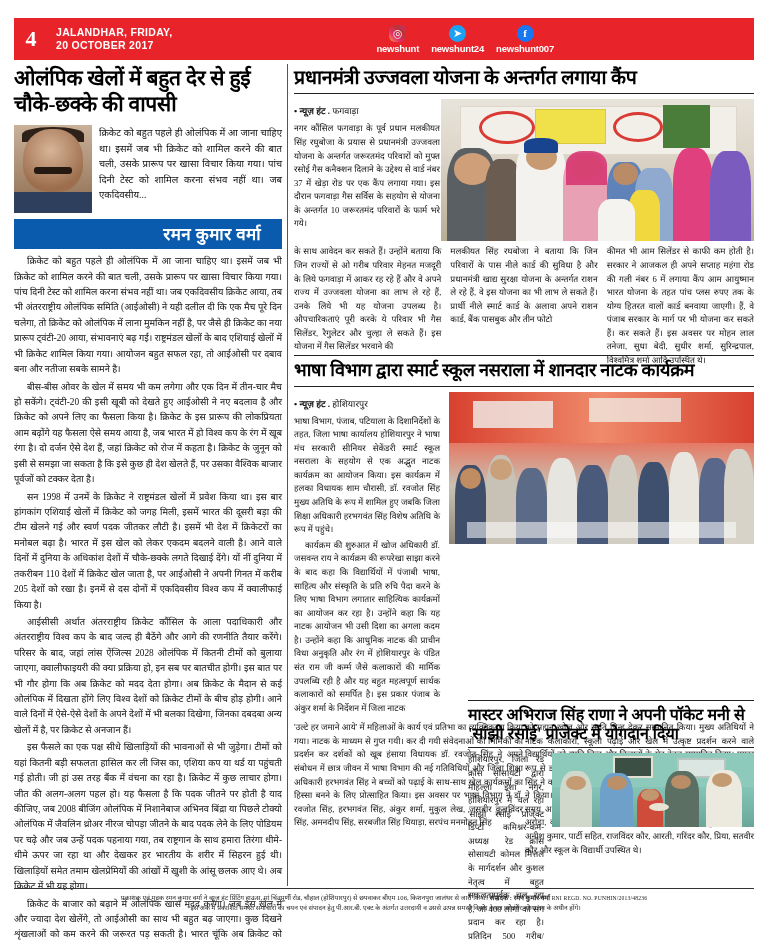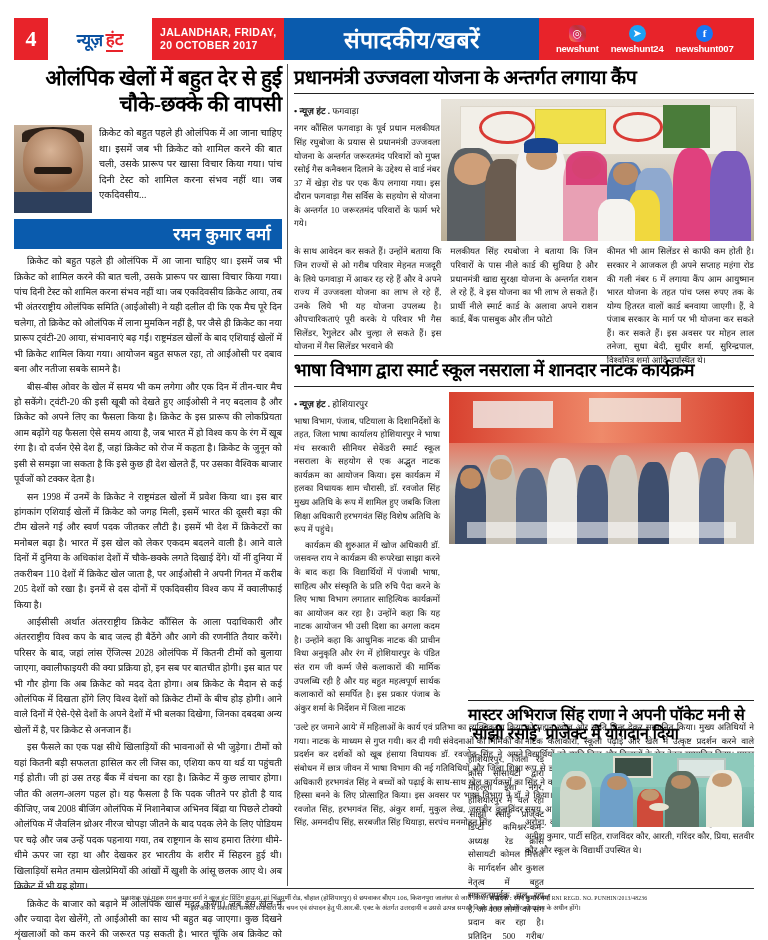--- a/index.html
+++ b/index.html
@@ -32,31 +32,31 @@
   .soc .fb{background:#1877f2;border-radius:50%;font-weight:bold;font-family:"Liberation Serif",serif;}
   .soc .handle{color:#fff;font-size:9.5px;font-weight:bold;letter-spacing:-.2px;}
 
   
   .hrule{position:absolute;background:#111;}
   .vrule{position:absolute;background:#555;width:1px;}
 
   
   .left-col{position:absolute;left:14px;top:66px;width:268px;}
   .ed-head{font-family:"Liberation Serif",serif;font-weight:bold;font-size:21px;line-height:1.22;
-           text-align:right;color:#000;letter-spacing:-.2px;}
+           text-align:left;color:#000;letter-spacing:-.2px;}
   .ed-intro-wrap{display:flex;margin-top:8px;}
   .ed-photo{width:78px;height:88px;flex:none;margin-right:7px;position:relative;overflow:hidden;
             background:linear-gradient(#c9b19a,#8d6b4e);}
   .ed-photo .face{position:absolute;left:12%;top:4%;width:76%;height:72%;border-radius:46% 46% 42% 42%;
                   background:radial-gradient(circle at 46% 34%,#d8b497,#9c6e4d 72%);}
   .ed-photo .hairline{position:absolute;left:10%;top:2%;width:80%;height:17%;border-radius:50% 50% 0 0;background:#2d2119;}
   .ed-photo .mous{position:absolute;left:26%;top:47%;width:48%;height:9%;background:#241a12;border-radius:3px;}
   .ed-photo .shirt{position:absolute;left:0;bottom:0;width:100%;height:24%;background:#2d3f5c;}
   .ed-intro{font-family:"Liberation Serif",serif;font-size:9.6px;line-height:1.62;text-align:justify;color:#111;}
-  .ed-byline{margin-top:6px;background:#0a5bad;color:#fff;text-align:right;padding:3px 11px 4px 0;
+  .ed-byline{margin-top:6px;background:#0a5bad;color:#fff;text-align:right;padding:3px 21px 4px 0;
              font-family:"Liberation Serif",serif;font-weight:bold;font-size:17px;letter-spacing:.4px;}
   .ed-role{text-align:right;font-family:"Liberation Serif",serif;font-size:8.6px;color:#222;margin:2px 4px 0 0;}
   .ed-body{margin-top:5px;font-family:"Liberation Serif",serif;font-size:9.3px;line-height:1.66;
            text-align:justify;color:#111;}
   .ed-body p{margin:0 0 2px 0;text-indent:13px;}
 
   
   .right-zone{position:absolute;left:294px;top:66px;width:460px;}
   .story-head{font-family:"Liberation Serif",serif;font-weight:bold;font-size:19.5px;line-height:1.2;
               color:#000;letter-spacing:-.2px;}
@@ -82,29 +82,24 @@
   .footer b{font-weight:bold;}
   .footer .reg{font-size:5.6px;letter-spacing:.2px;}
 </style>
 </head>
 <body>
 
 <div class="page">
 
   <div class="masthead">
     <div class="mh-pageno">4</div>
-    <div class="mh-logo">
-      <span class="lg1">न्यूज़</span>
-      <span class="lg2">हंट</span>
-    </div>
     <div class="mh-date">
       <span>JALANDHAR, FRIDAY,</span>
       <span>20 OCTOBER 2017</span>
     </div>
-    <div class="mh-section">संपादकीय/खबरें</div>
     <div class="mh-social">
       <div class="soc">
         <span class="glyph ig">◎</span>
         <span class="handle">newshunt</span>
       </div>
       <div class="soc">
         <span class="glyph tw">➤</span>
         <span class="handle">newshunt24</span>
       </div>
       <div class="soc">

